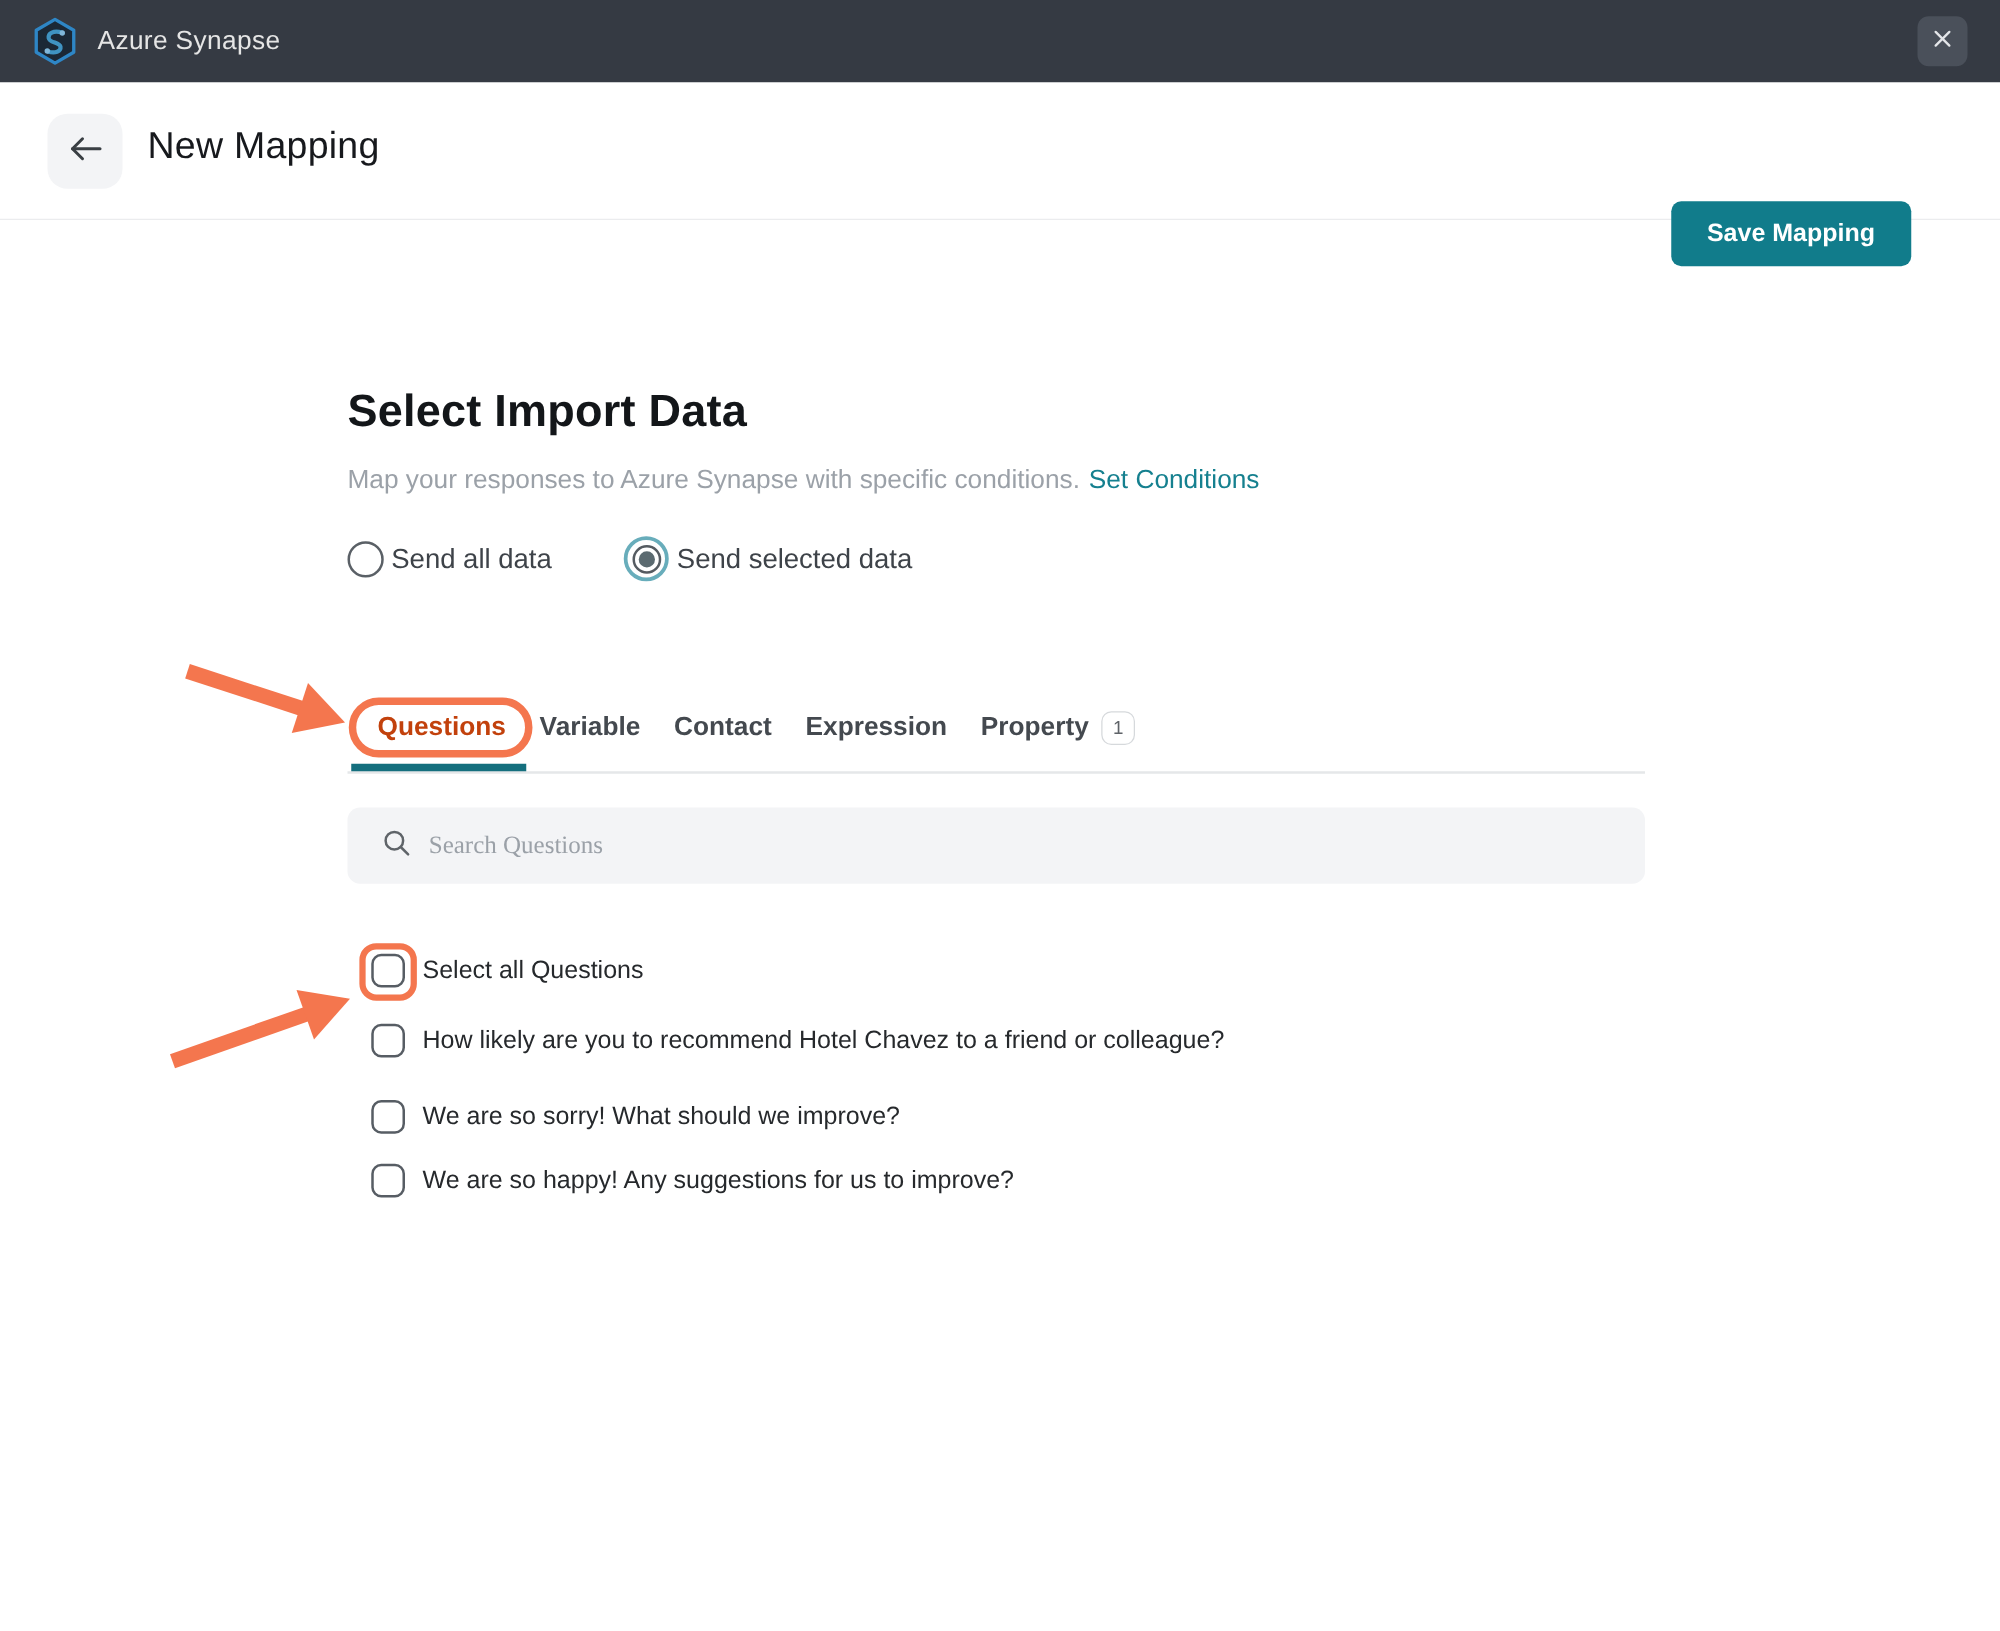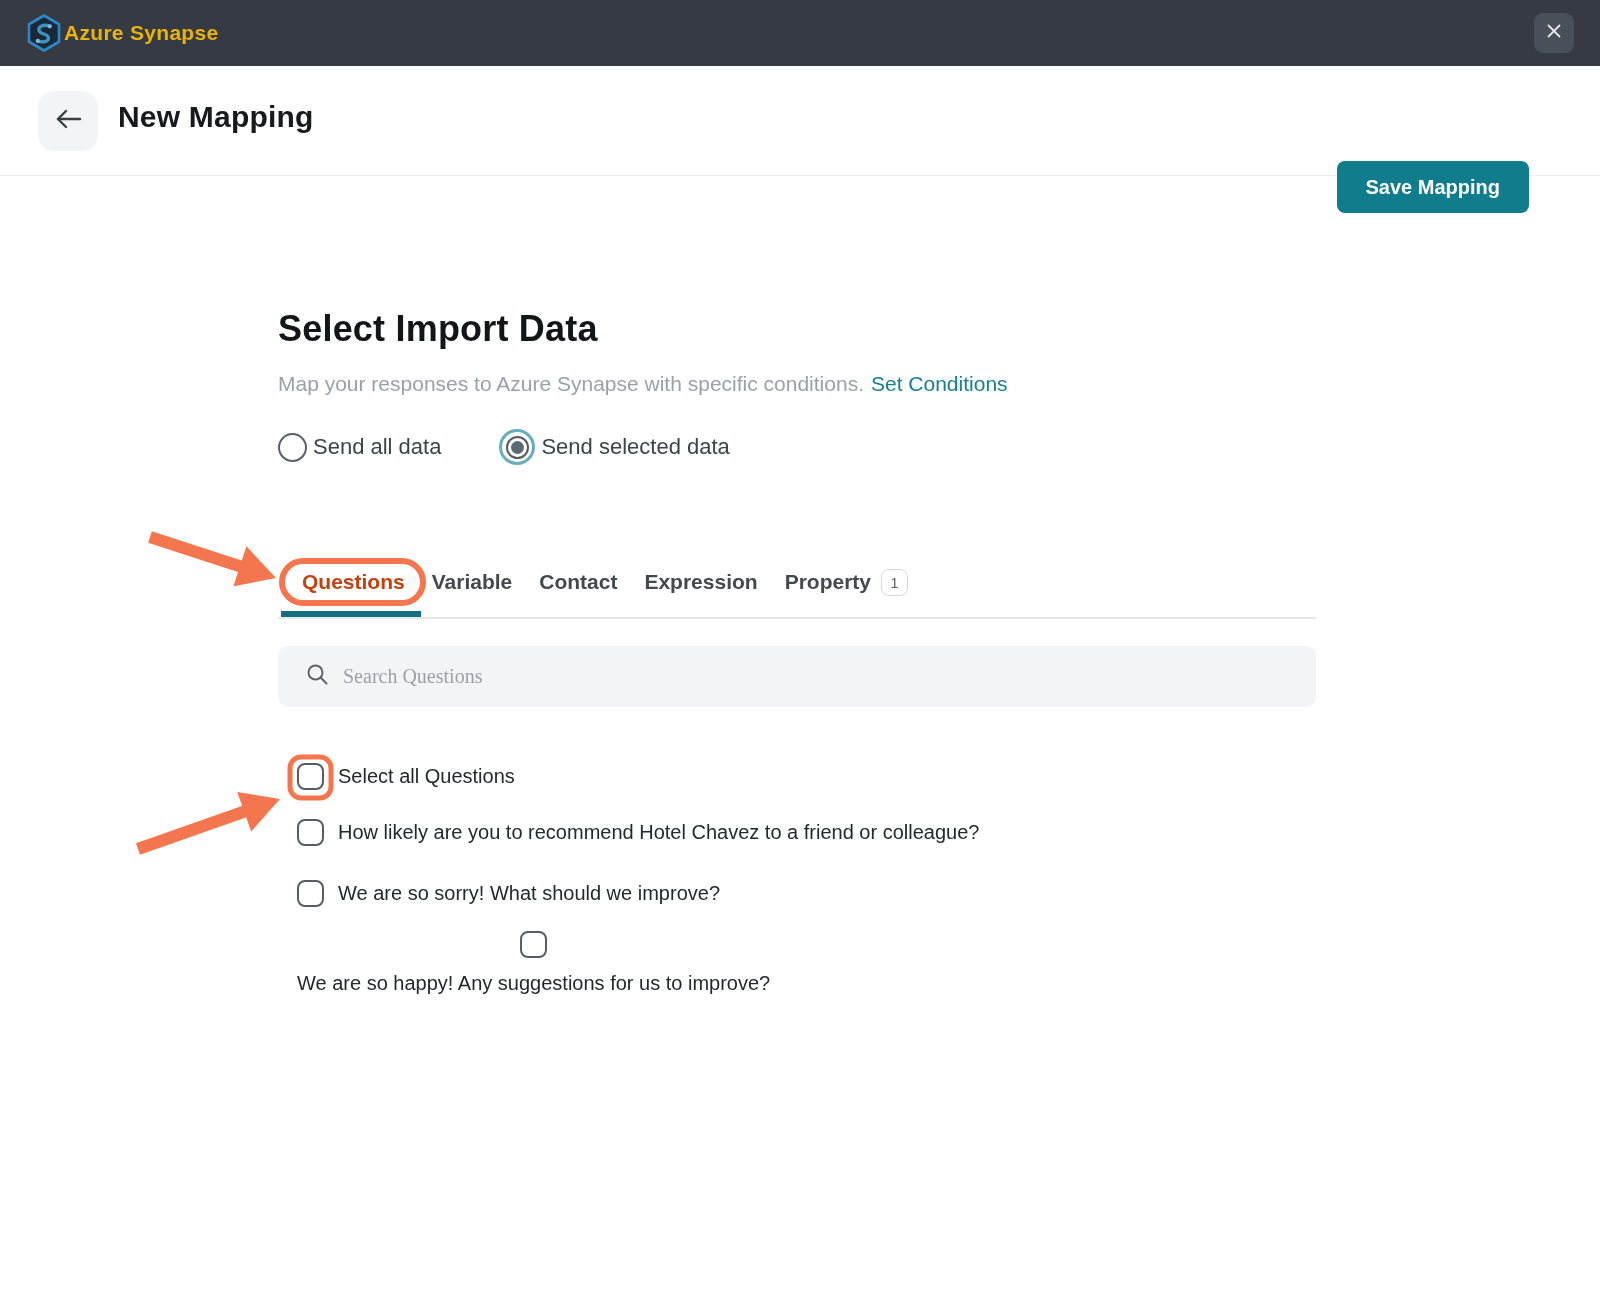--- a/index.html
+++ b/index.html
@@ -11,40 +11,40 @@
     overflow: hidden;
     color: #26292c;
   }
 
   
   .topbar {
     position:absolute; top:0; left:0; width:1600px; height:66px;
     background:#353a43; display:flex; align-items:center;
   }
   .logo { margin-left:24px; width:40px; height:40px; flex:0 0 auto; }
-  .app-title { color:#eab308; font-size:21px; font-weight:700; letter-spacing:.3px; }
+  .app-title { color:#e5e5e5; font-size:21px; font-weight:400; margin-left:14px; letter-spacing:.3px; }
   .close-btn {
     position:absolute; right:26px; top:13px; width:40px; height:40px;
     background:#4a505a; border-radius:9px; display:flex; align-items:center; justify-content:center;
     cursor:pointer;
   }
 
   
   .header {
     position:absolute; top:66px; left:0; width:1600px; height:110px;
     background:#ffffff; border-bottom:1px solid #ebecee;
   }
   .back-btn {
     position:absolute; left:38px; top:25px; width:60px; height:60px;
     border-radius:16px; background:#f3f4f6; display:flex; align-items:center; justify-content:center;
     cursor:pointer;
   }
   .header-title {
     position:absolute; left:118px; top:0; height:102px; display:flex; align-items:center;
-    font-size:30px; font-weight:700; color:#17191d; letter-spacing:.2px;
+    font-size:30px; font-weight:400; color:#17191d; letter-spacing:.2px;
   }
   .breadcrumb {
     position:absolute; left:572px; top:0; height:110px;
     display:flex; align-items:center; gap:26px;
   }
   .crumb-1 { font-size:22px; font-weight:600; color:#5b6065; }
   .crumb-2 { font-size:22px; font-weight:700; color:#17191c; }
   .save-btn {
     position:absolute; right:71px; top:95px; height:52px; padding:13px 29px;
     background:#117c8b; border-radius:8px; border:none;
@@ -114,21 +114,21 @@
   
   .check-row {
     position:absolute; left:297px; height:27px;
     display:flex; align-items:center; gap:14px;
     font-size:20px; color:#26292c; cursor:pointer; white-space:nowrap;
   }
   .checkbox {
     width:27px; height:27px; border:2px solid #575d64; border-radius:8px; background:#fff;
     flex:0 0 auto;
   }
-  .row-0 { top:763px; } .row-1 { top:819px; } .row-2 { top:880px; } .row-3 { top:931px;flex-direction:column; }
+  .row-0 { top:763px; } .row-1 { top:819px; } .row-2 { top:880px; } .row-3 { top:931px; }
 
   
   .annotations { position:absolute; top:0; left:0; pointer-events:none; z-index:50; }
 </style>
 </head>
 <body>
 
 <div class="topbar">
   <span class="logo">
     <svg width="40" height="40" viewBox="0 0 48 48">

